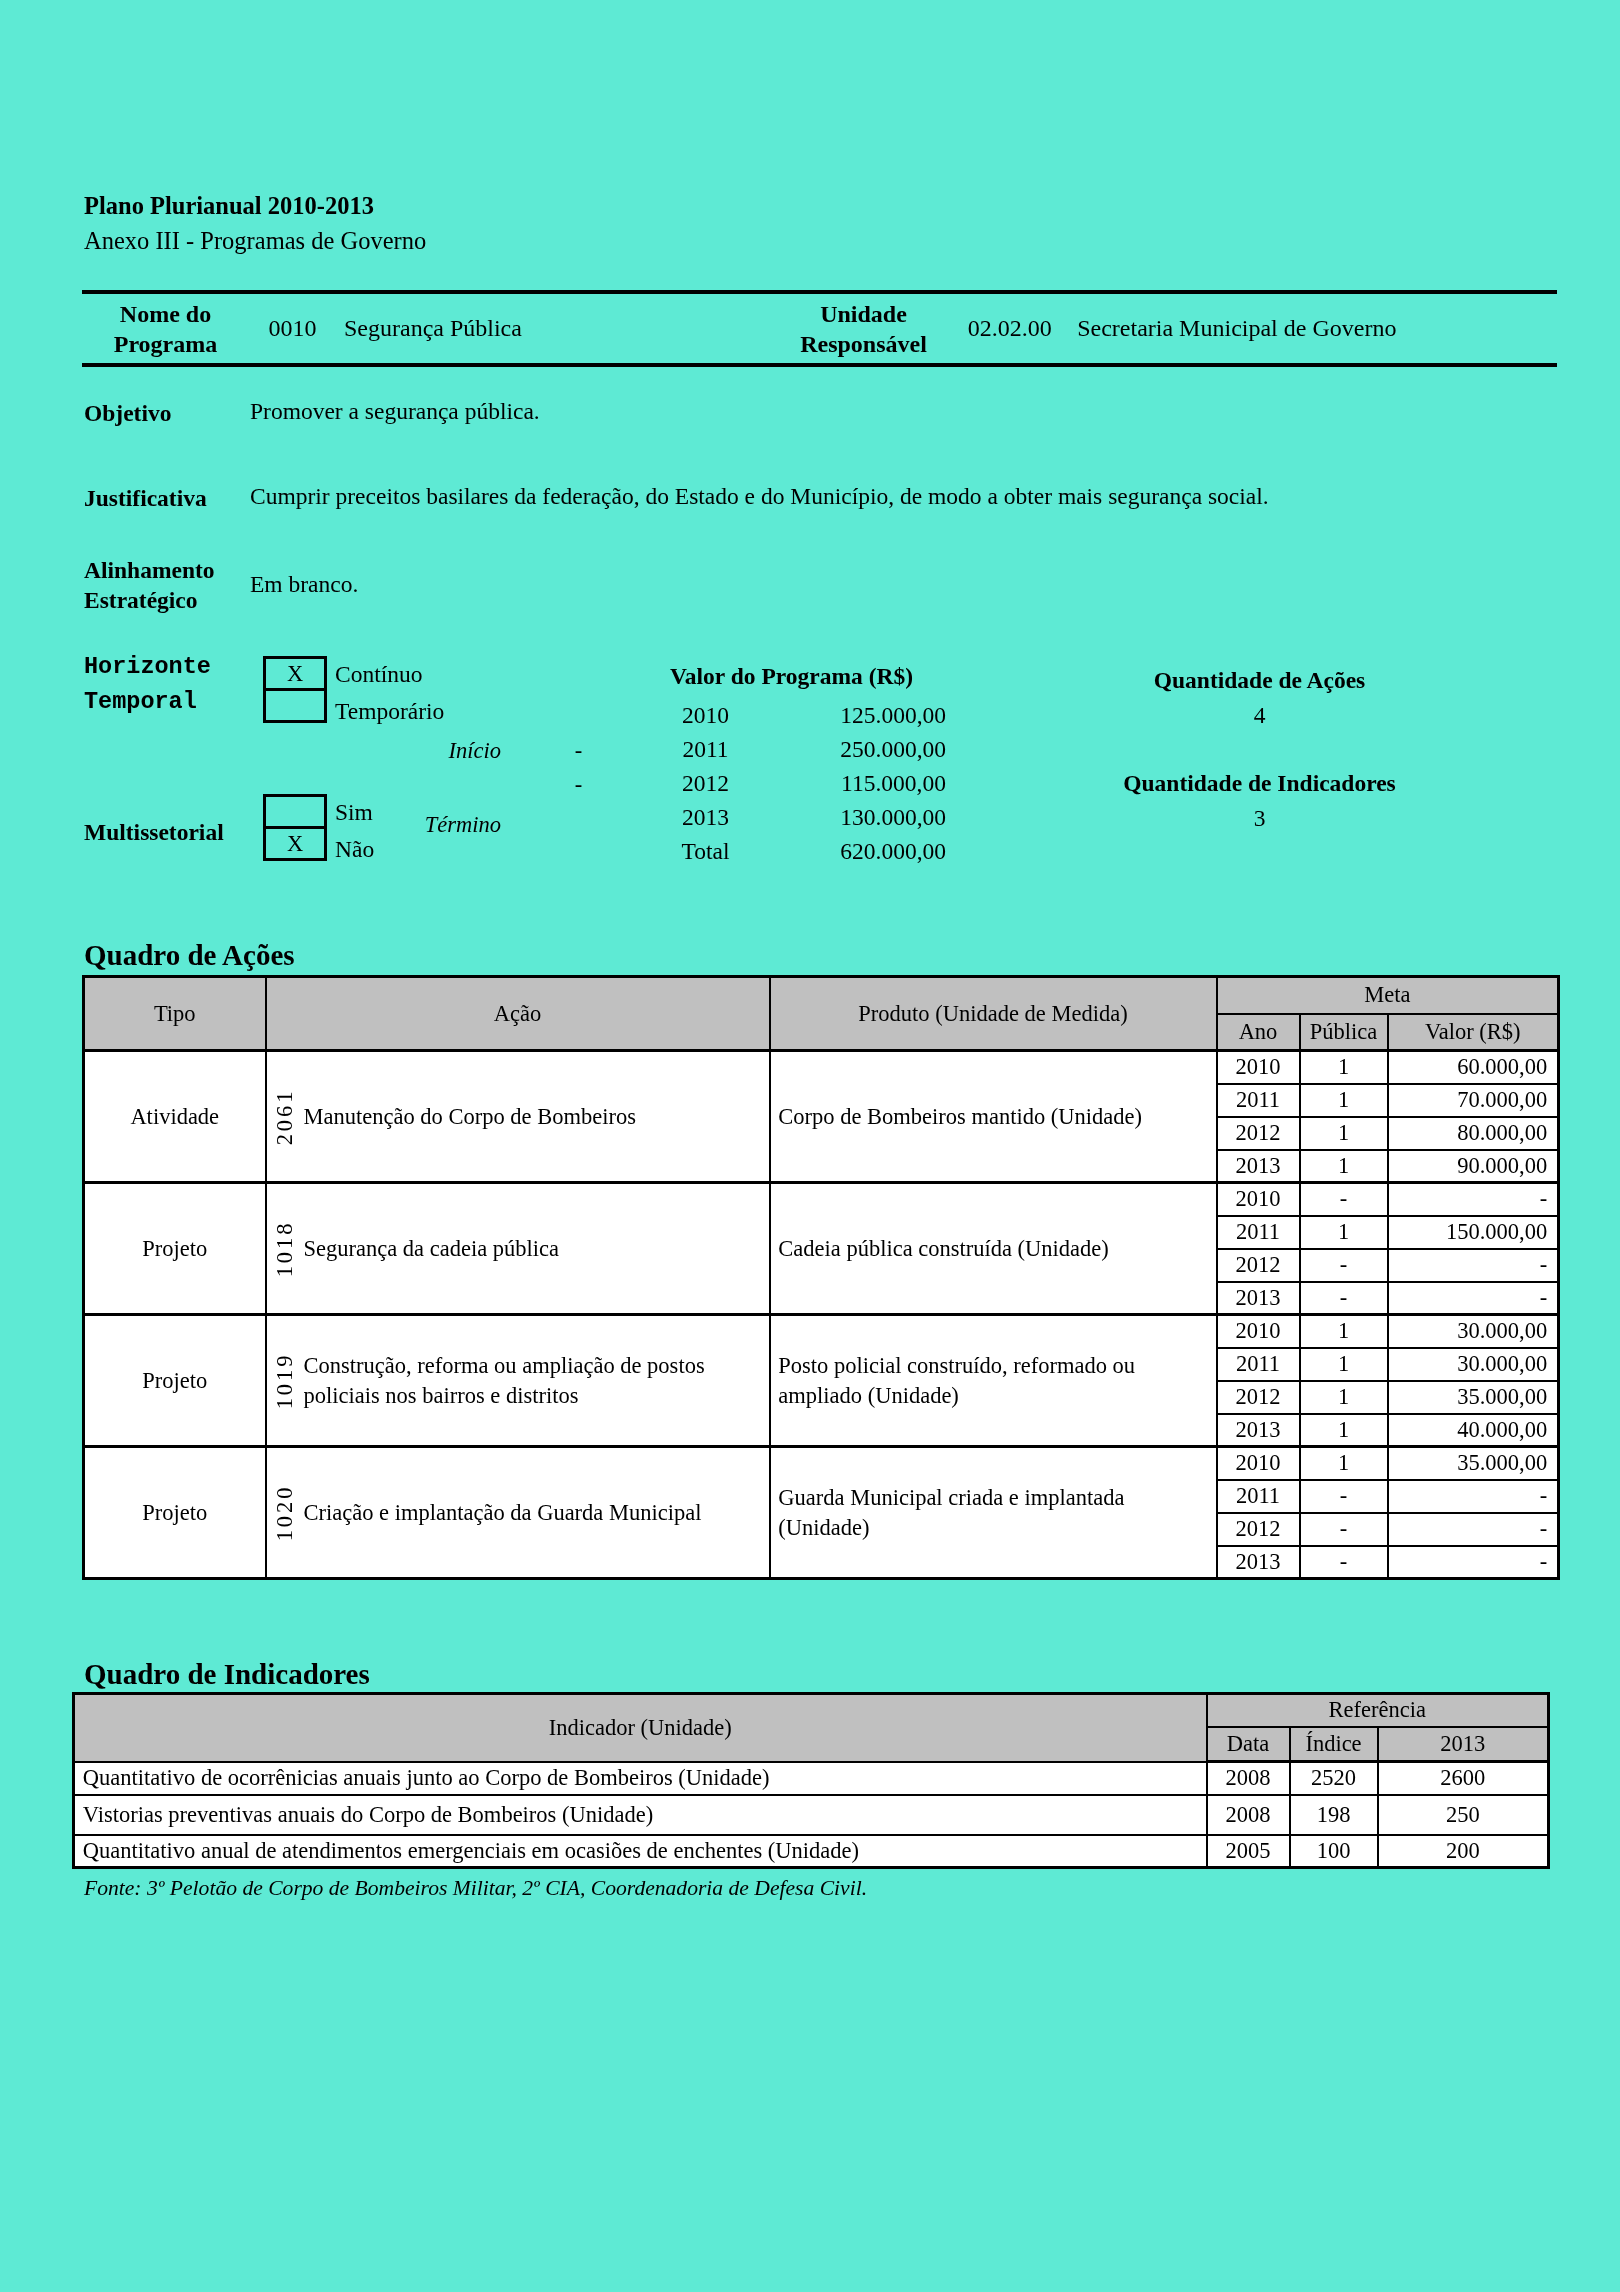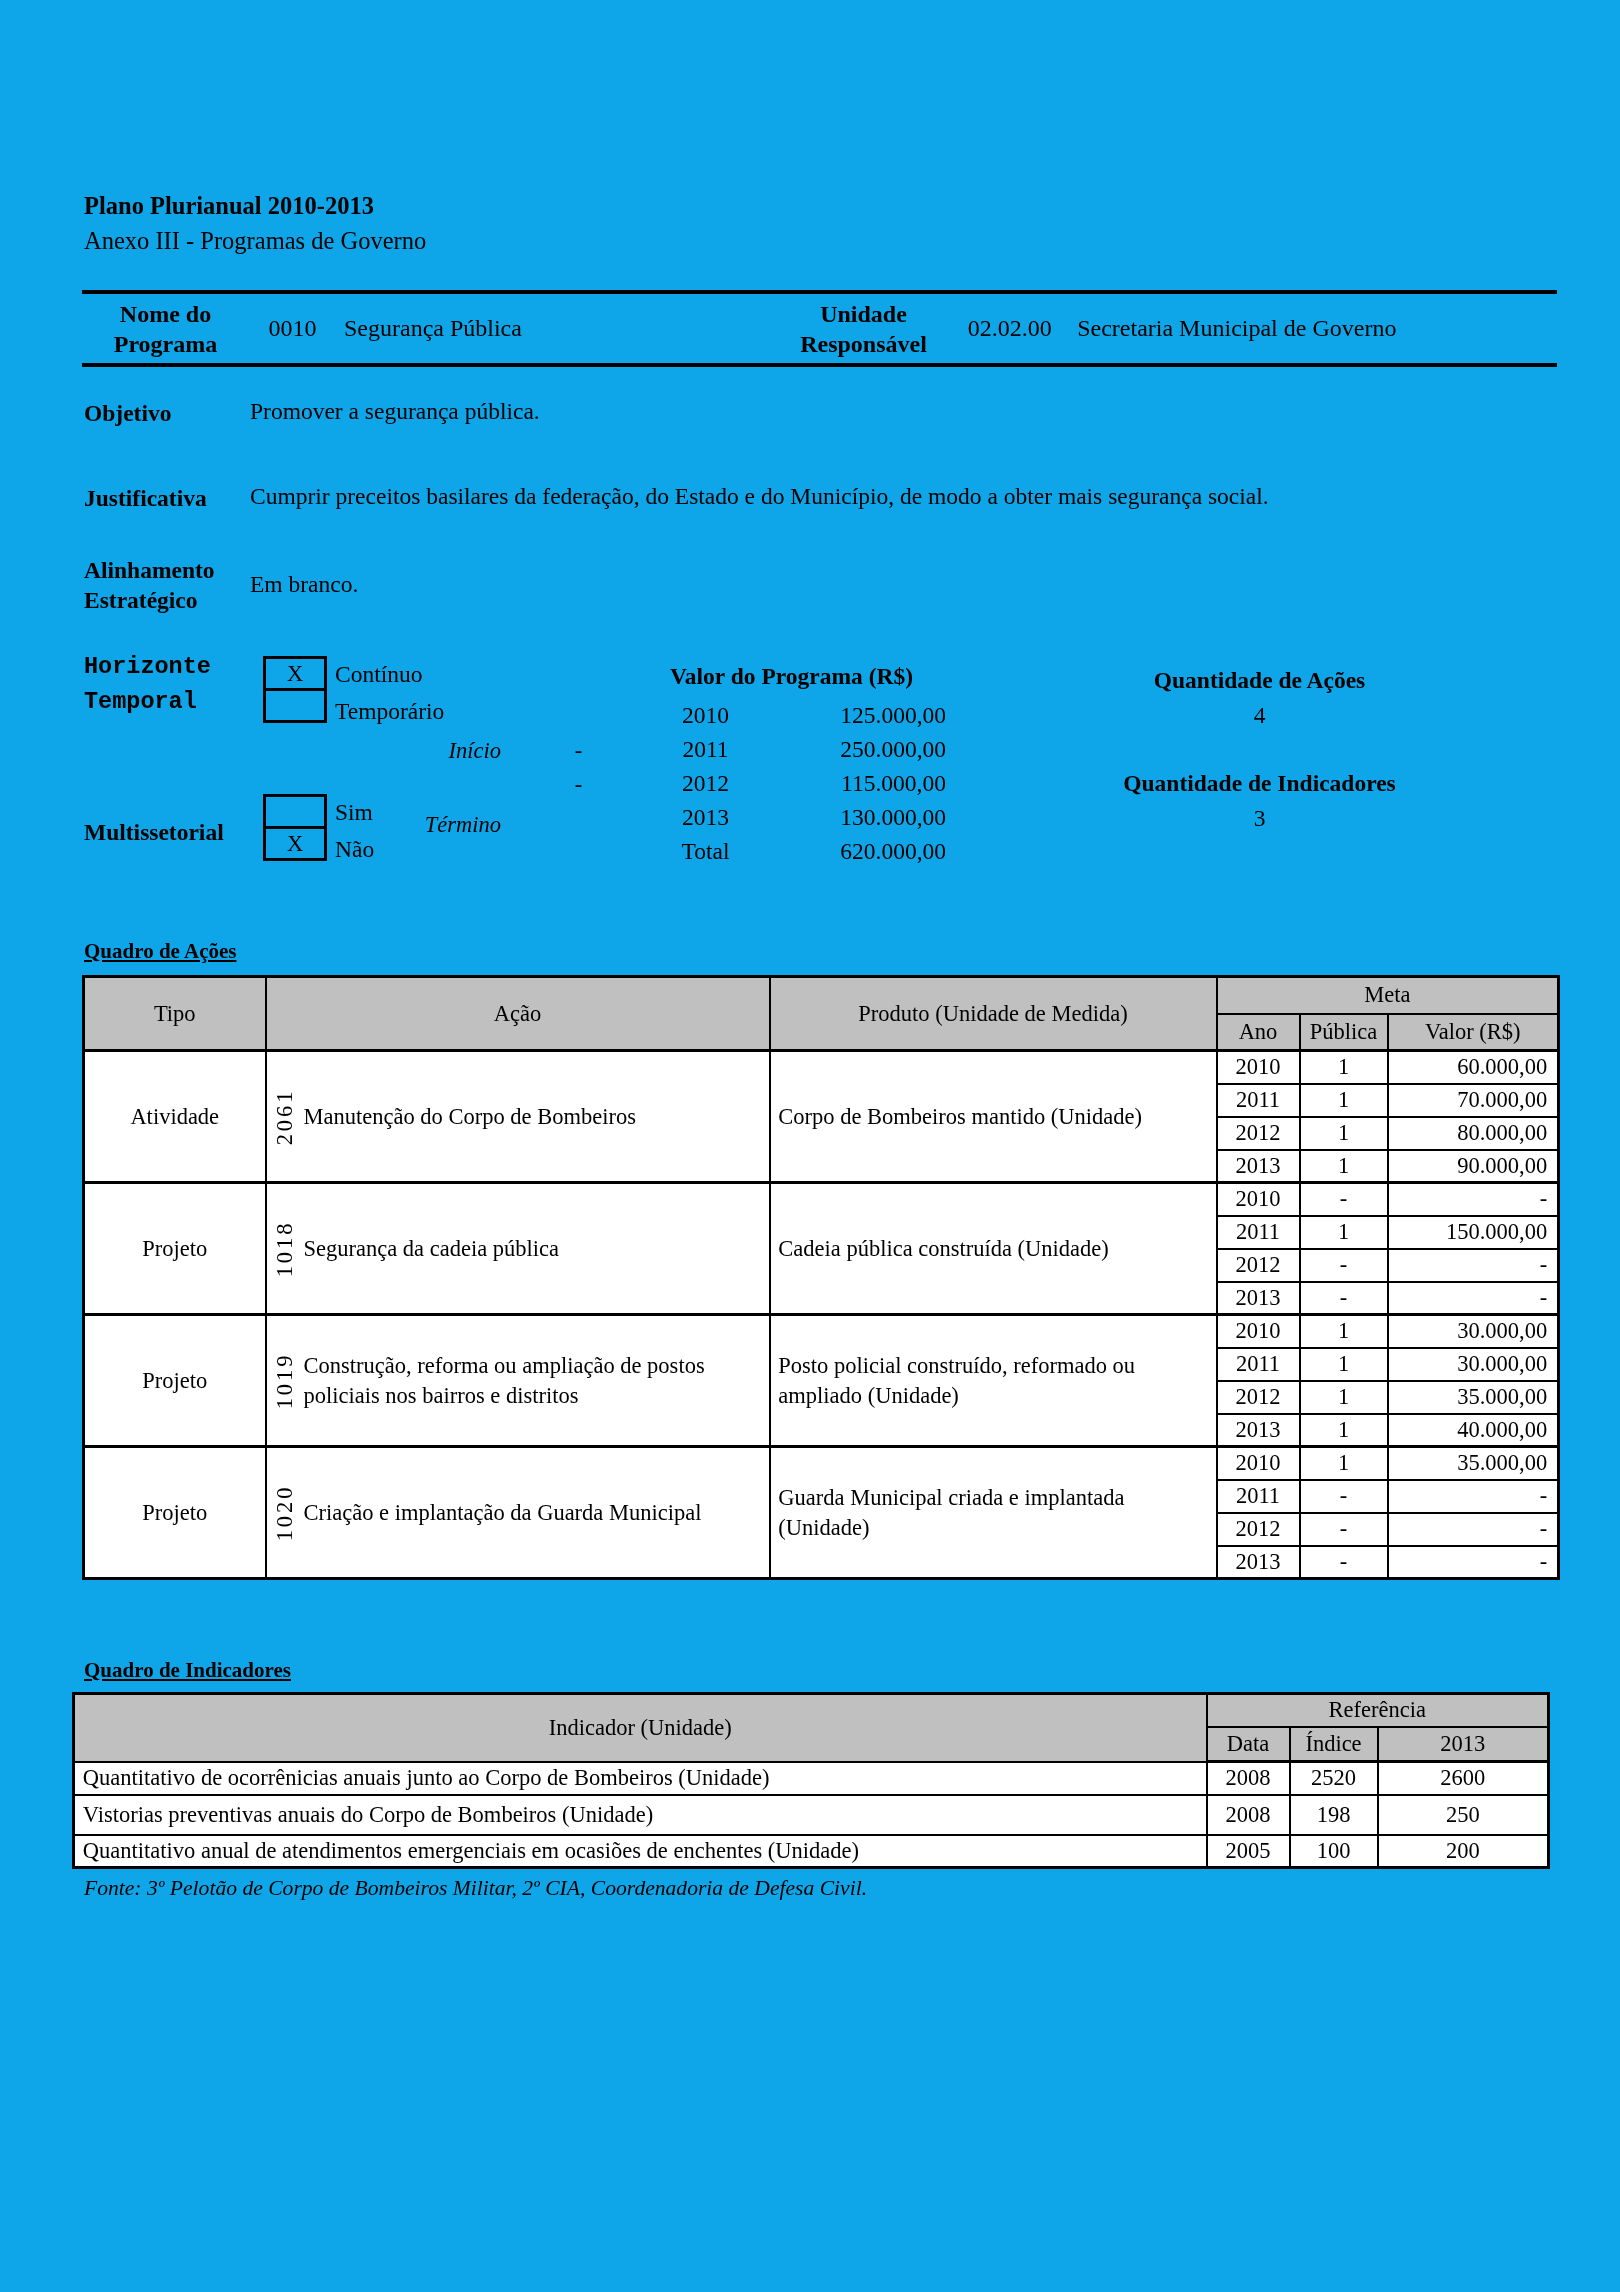--- a/index.html
+++ b/index.html
@@ -1,17 +1,17 @@
 <!DOCTYPE html>
 <html><head>
 <meta charset="utf-8">
 <style>
   html,body { margin:0; padding:0; background:#fff; }
   .page {
-    position:relative; width:1620px; height:2293px; background:#0ea5e9;
+    position:relative; width:1620px; height:2293px; background:#5eead4;
     font-family:"Liberation Serif","DejaVu Serif",serif; color:#000;
     overflow:hidden;
   }
   .abs { position:absolute; }
 
   
   .doc-title    { left:84px; top:192px; font-size:24.5px; font-weight:bold; }
   .doc-subtitle { left:84px; top:227px; font-size:24.5px; }
 
   
@@ -47,21 +47,21 @@
   .valor-year  { width:137px; text-align:center; }
   .valor-amt   { flex:1; text-align:right; }
 
   
   .qty-block { left:1049px; top:663px; width:421px; text-align:center; }
   .qty-line  { height:34px; font-size:23.5px; display:flex; align-items:center; justify-content:center; }
   .qty-line.head { height:35px; font-weight:bold; }
   .qty-gap { height:34px; }
 
   
-  .tbl-heading { left:84px; font-size:21px; font-weight:bold;text-decoration:underline; }
+  .tbl-heading { left:84px; font-size:29px; font-weight:bold; }
   table.doc { border-collapse:collapse; table-layout:fixed; border:3.9px solid #000; background:#fff; }
   table.doc th, table.doc td { border:2px solid #000; font-size:22.5px; overflow:hidden; }
   table.doc th { background:#c0c0c0; font-weight:normal; text-align:center; }
   tr.hrow { height:37px; }
   tr.brow { height:33px; }
   tr.gstart td { border-top:3.9px solid #000; }
   thead tr.sub th { border-bottom:3.9px solid #000; }
   .thick-left { border-left:2.9px solid #000 !important; }
   td.c-tipo { text-align:center; vertical-align:middle; }
   td.c-acao { vertical-align:middle; padding:0; }

